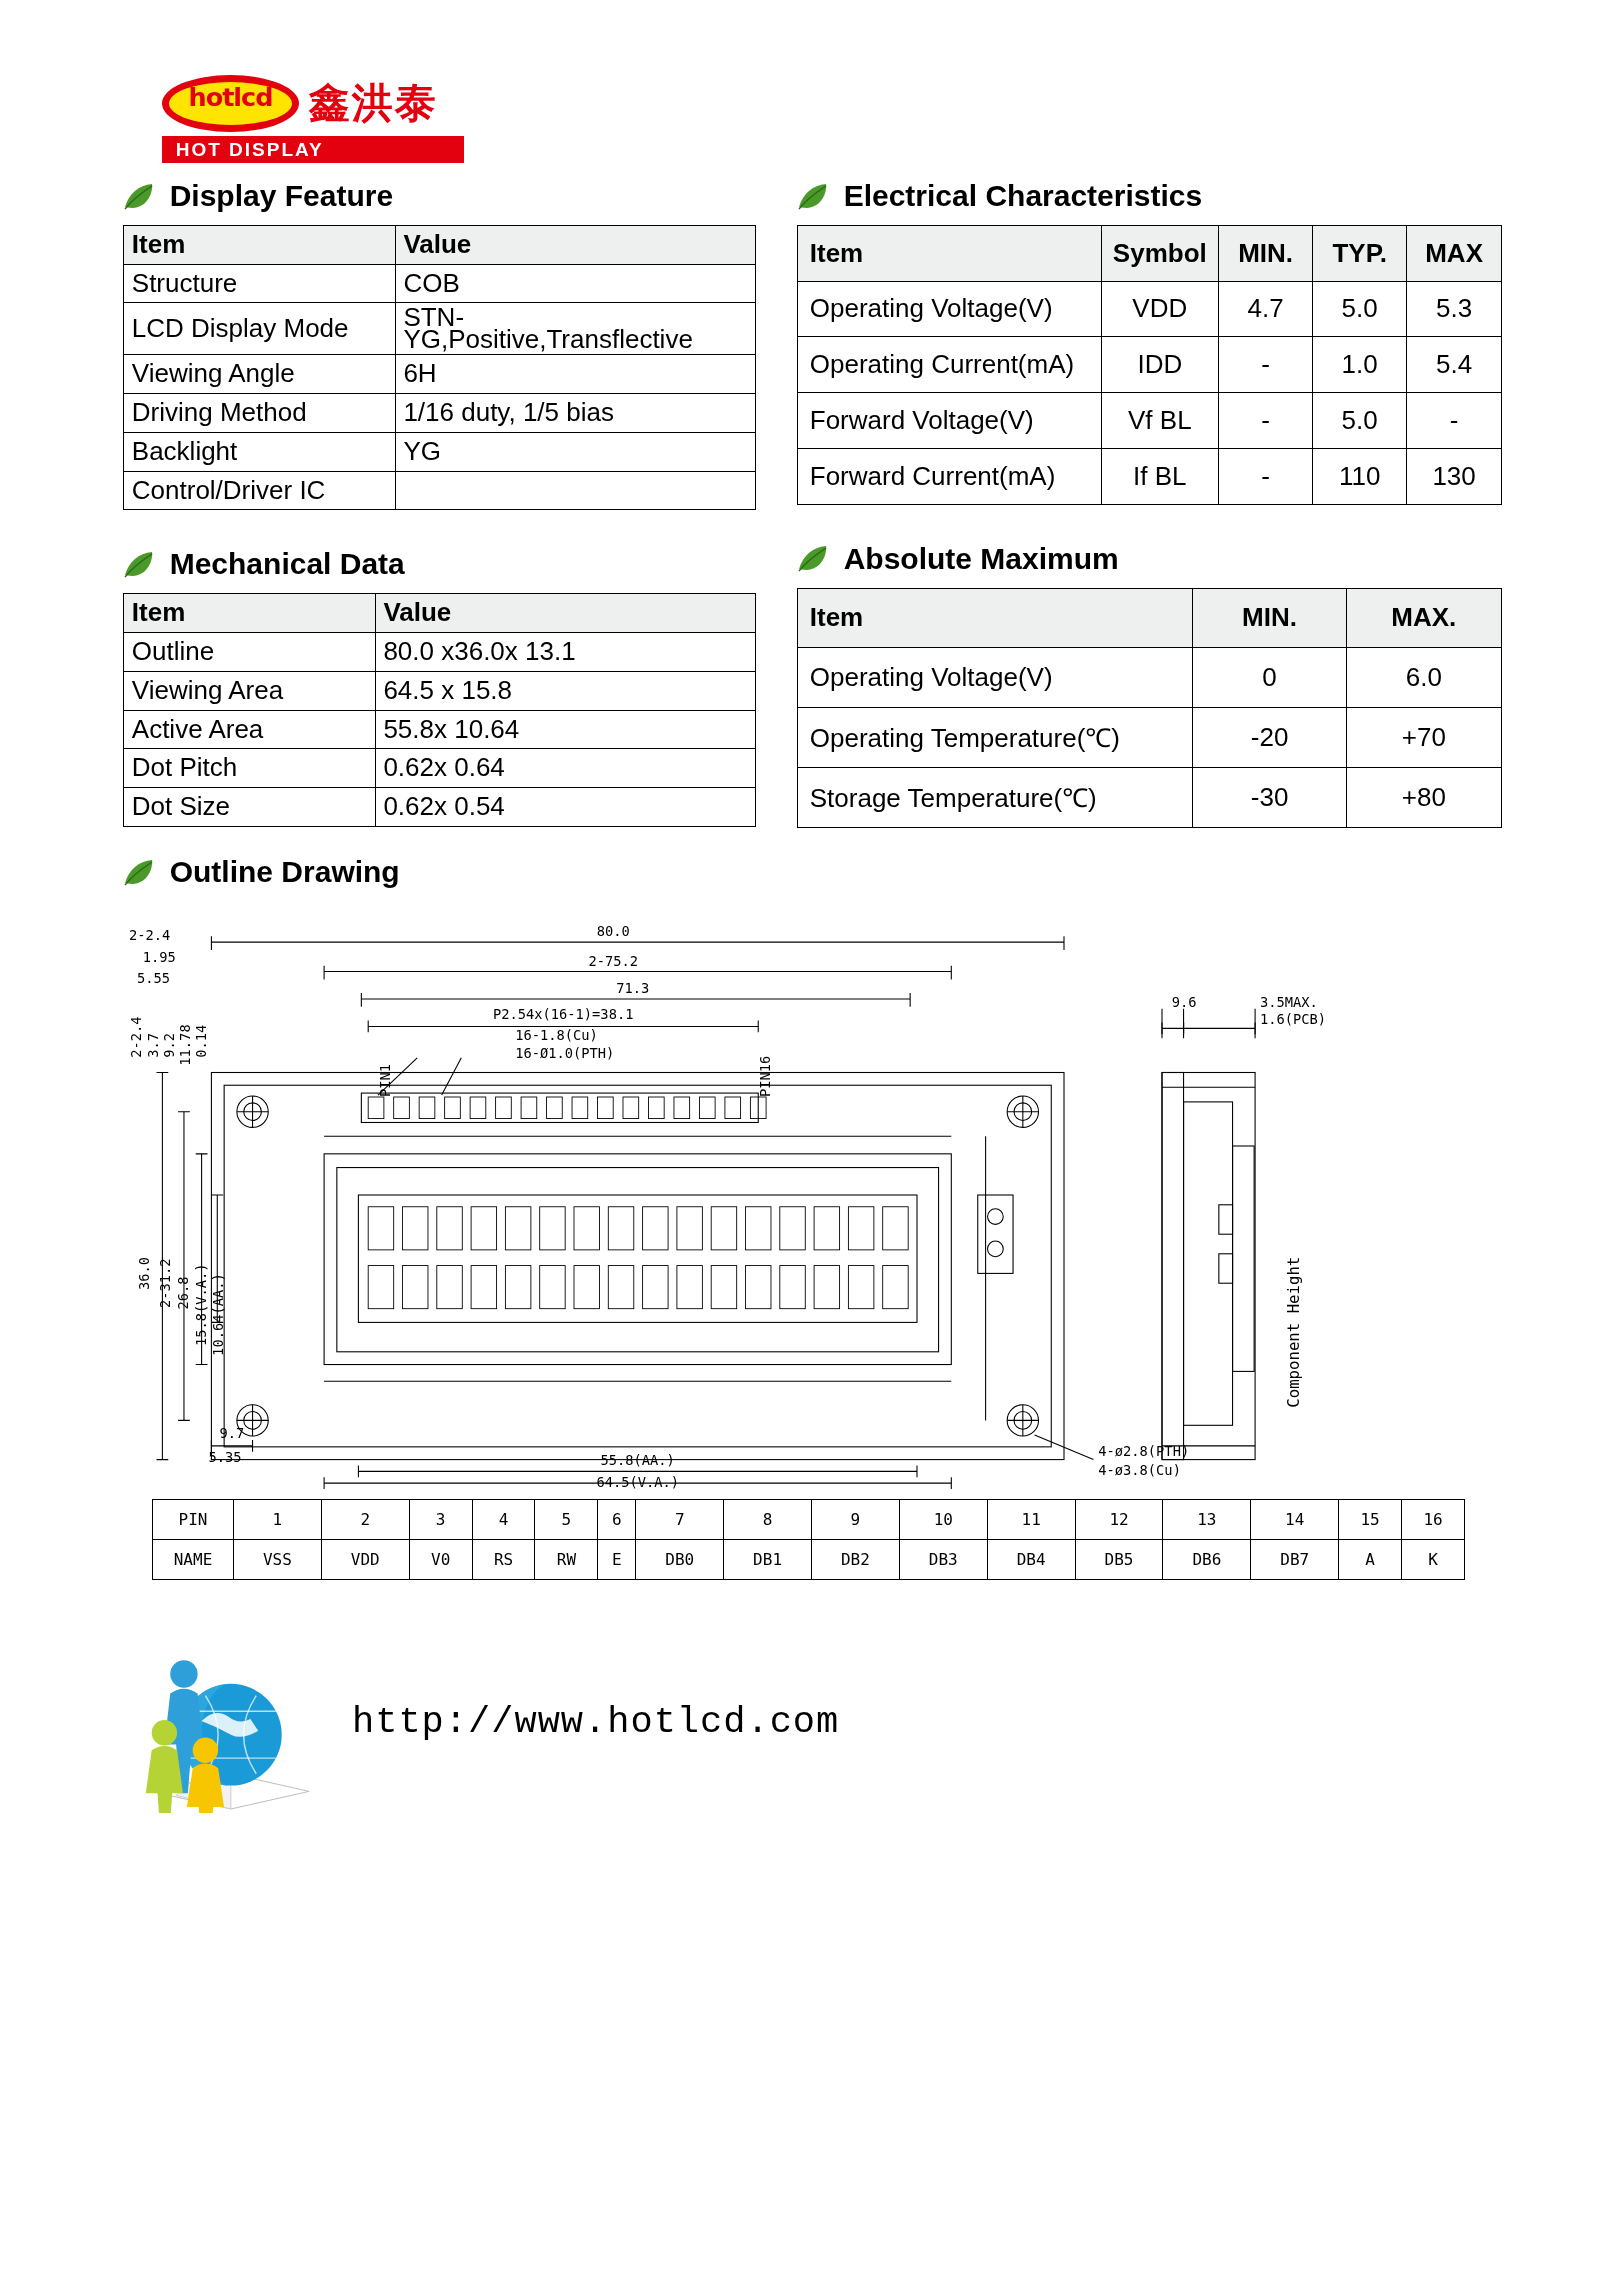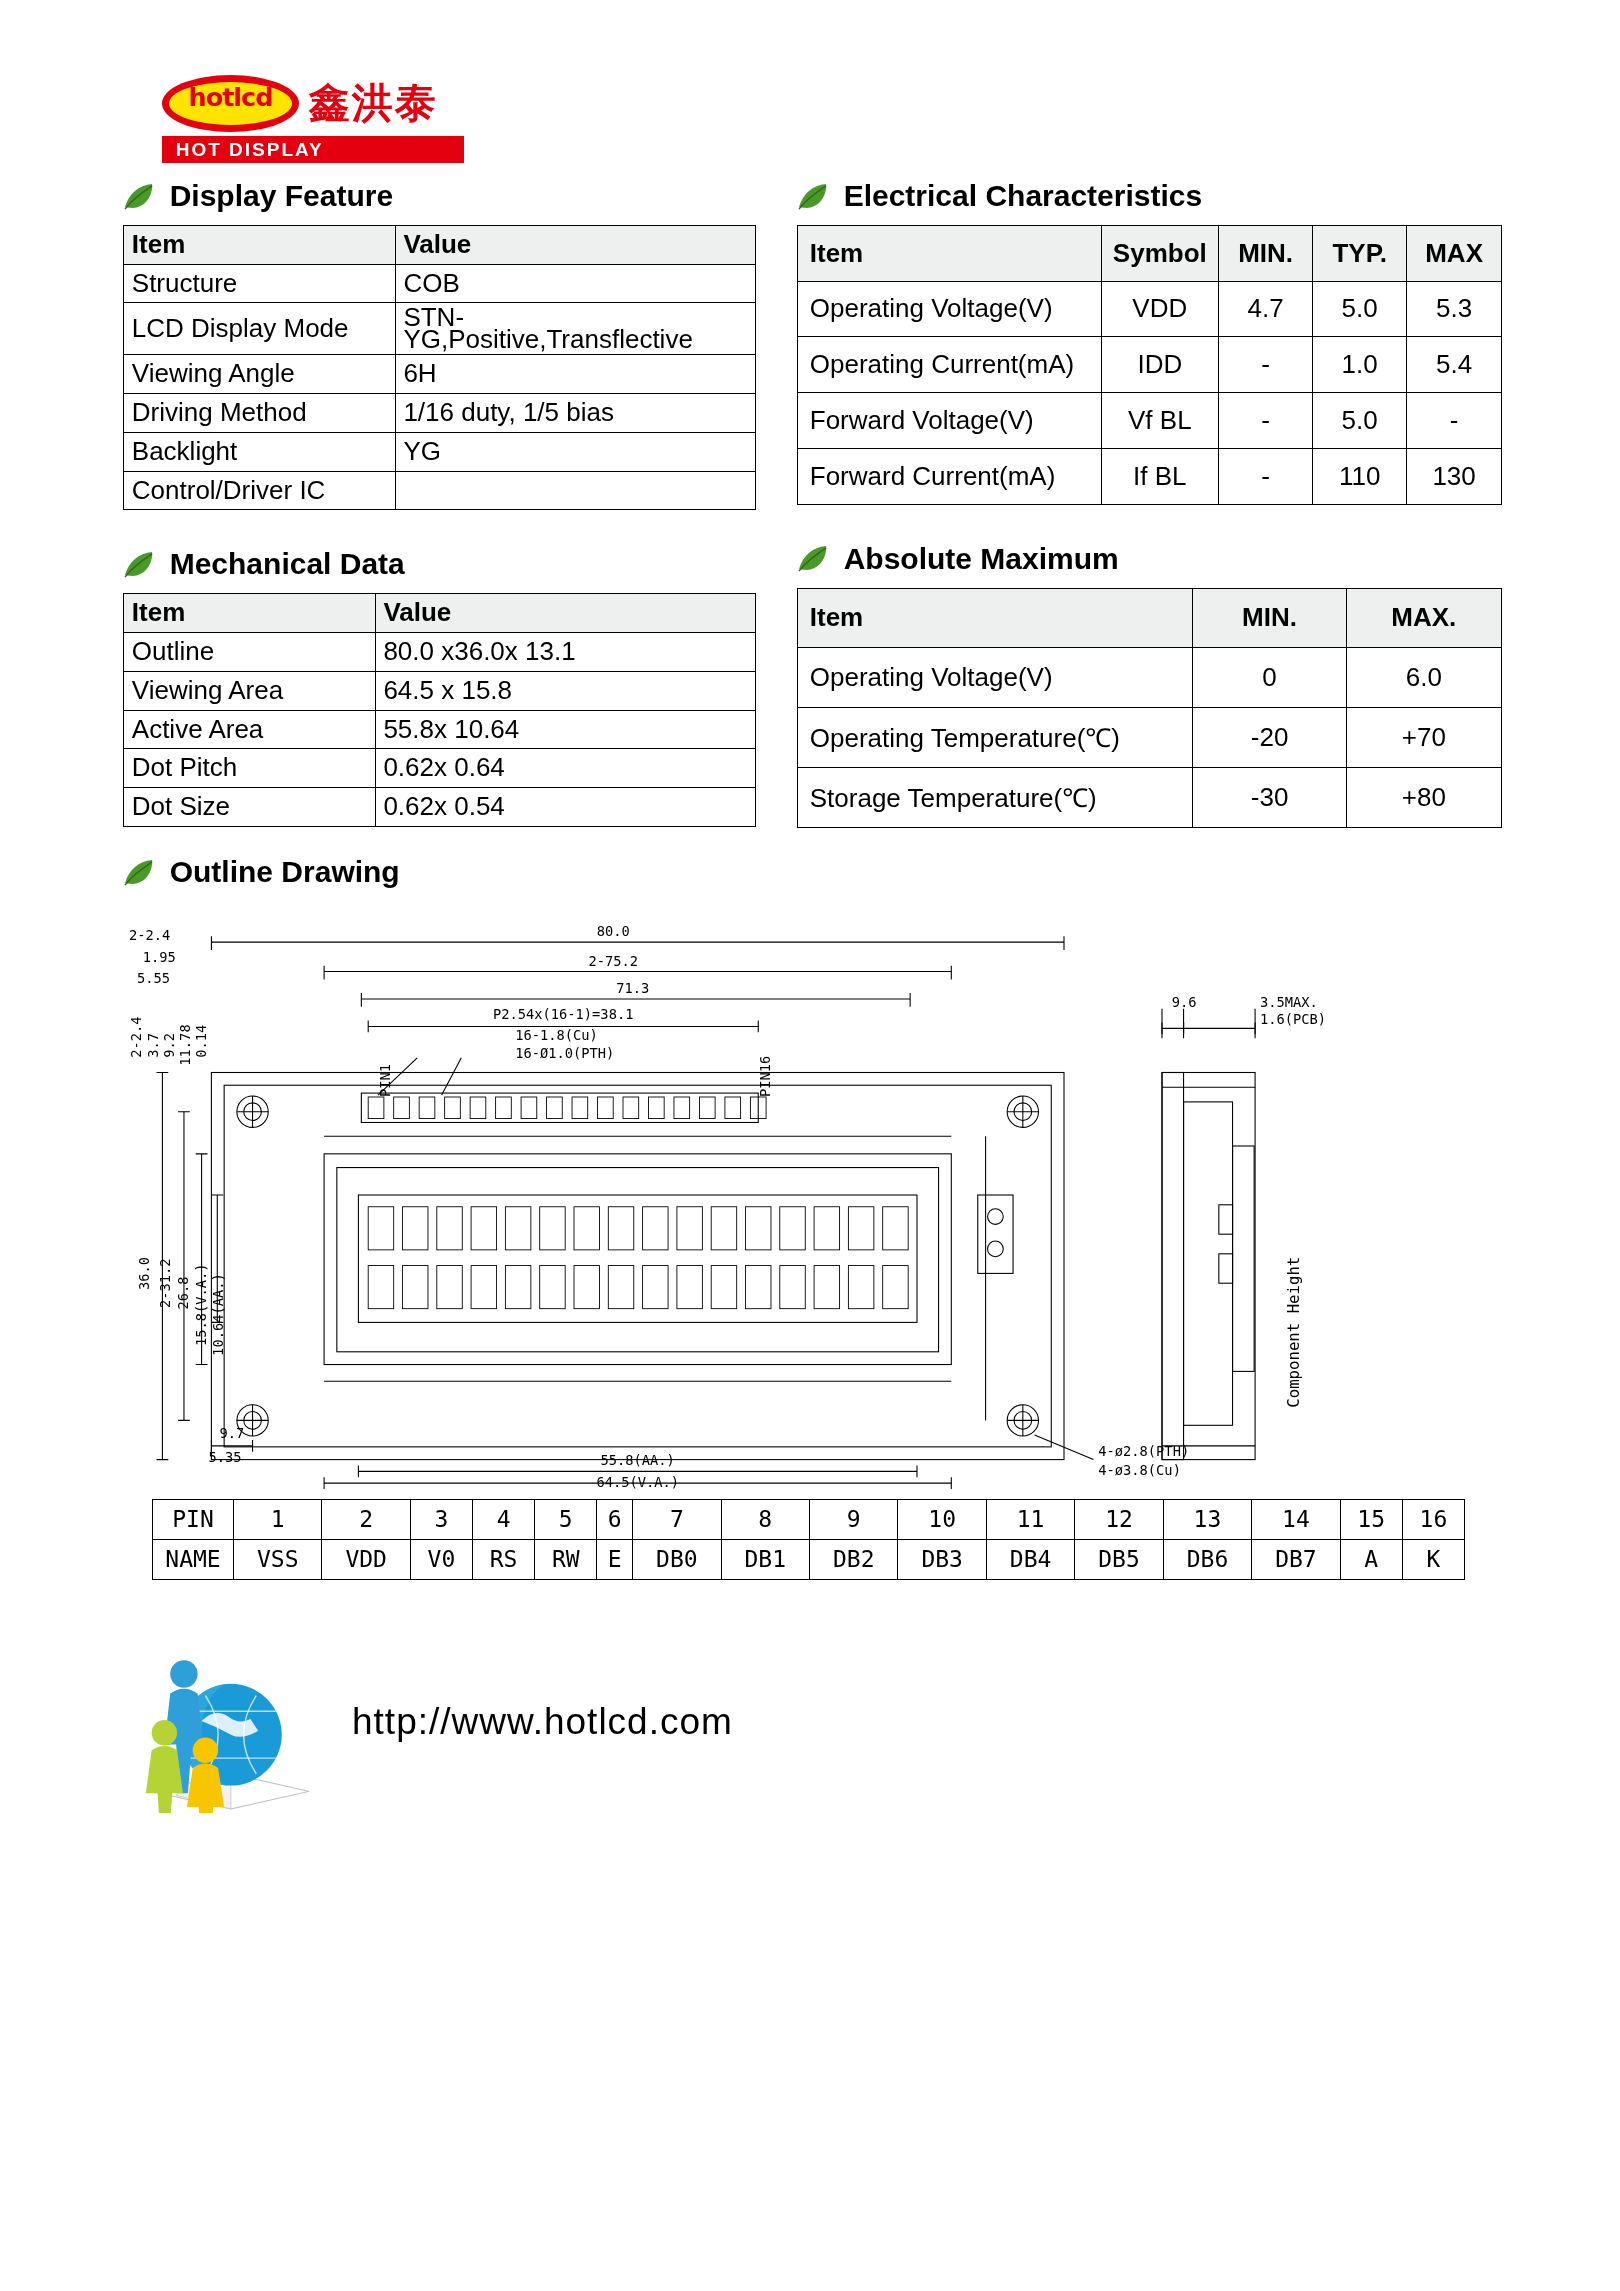--- a/index.html
+++ b/index.html
@@ -170,37 +170,37 @@
     position: relative;
   }
 
   
   .pin-wrap {
     padding: 9.8px 0 0 152px;
   }
   .tbl-pin {
     width: 1313px;
     font-family: "DejaVu Sans Mono", monospace;
-    font-size: 23px;
+    font-size: 16px;
   }
   .tbl-pin td {
     text-align: center;
     height: 39px;
     padding: 0 2px;
   }
   .tbl-pin td.lbl { width: 76px; }
 
   
   .footer {
     display: flex;
     align-items: center;
     padding: 47px 0 0 137px;
   }
   .footer-url {
-    font-family: Liberation Sans, sans-serif;
+    font-family: Liberation Mono, monospace;
     font-size: 37px;
     margin-left: 39px;
     letter-spacing: 1px;
   }
 </style>
 </head>
 <body>
 
 <div class="page">
 

